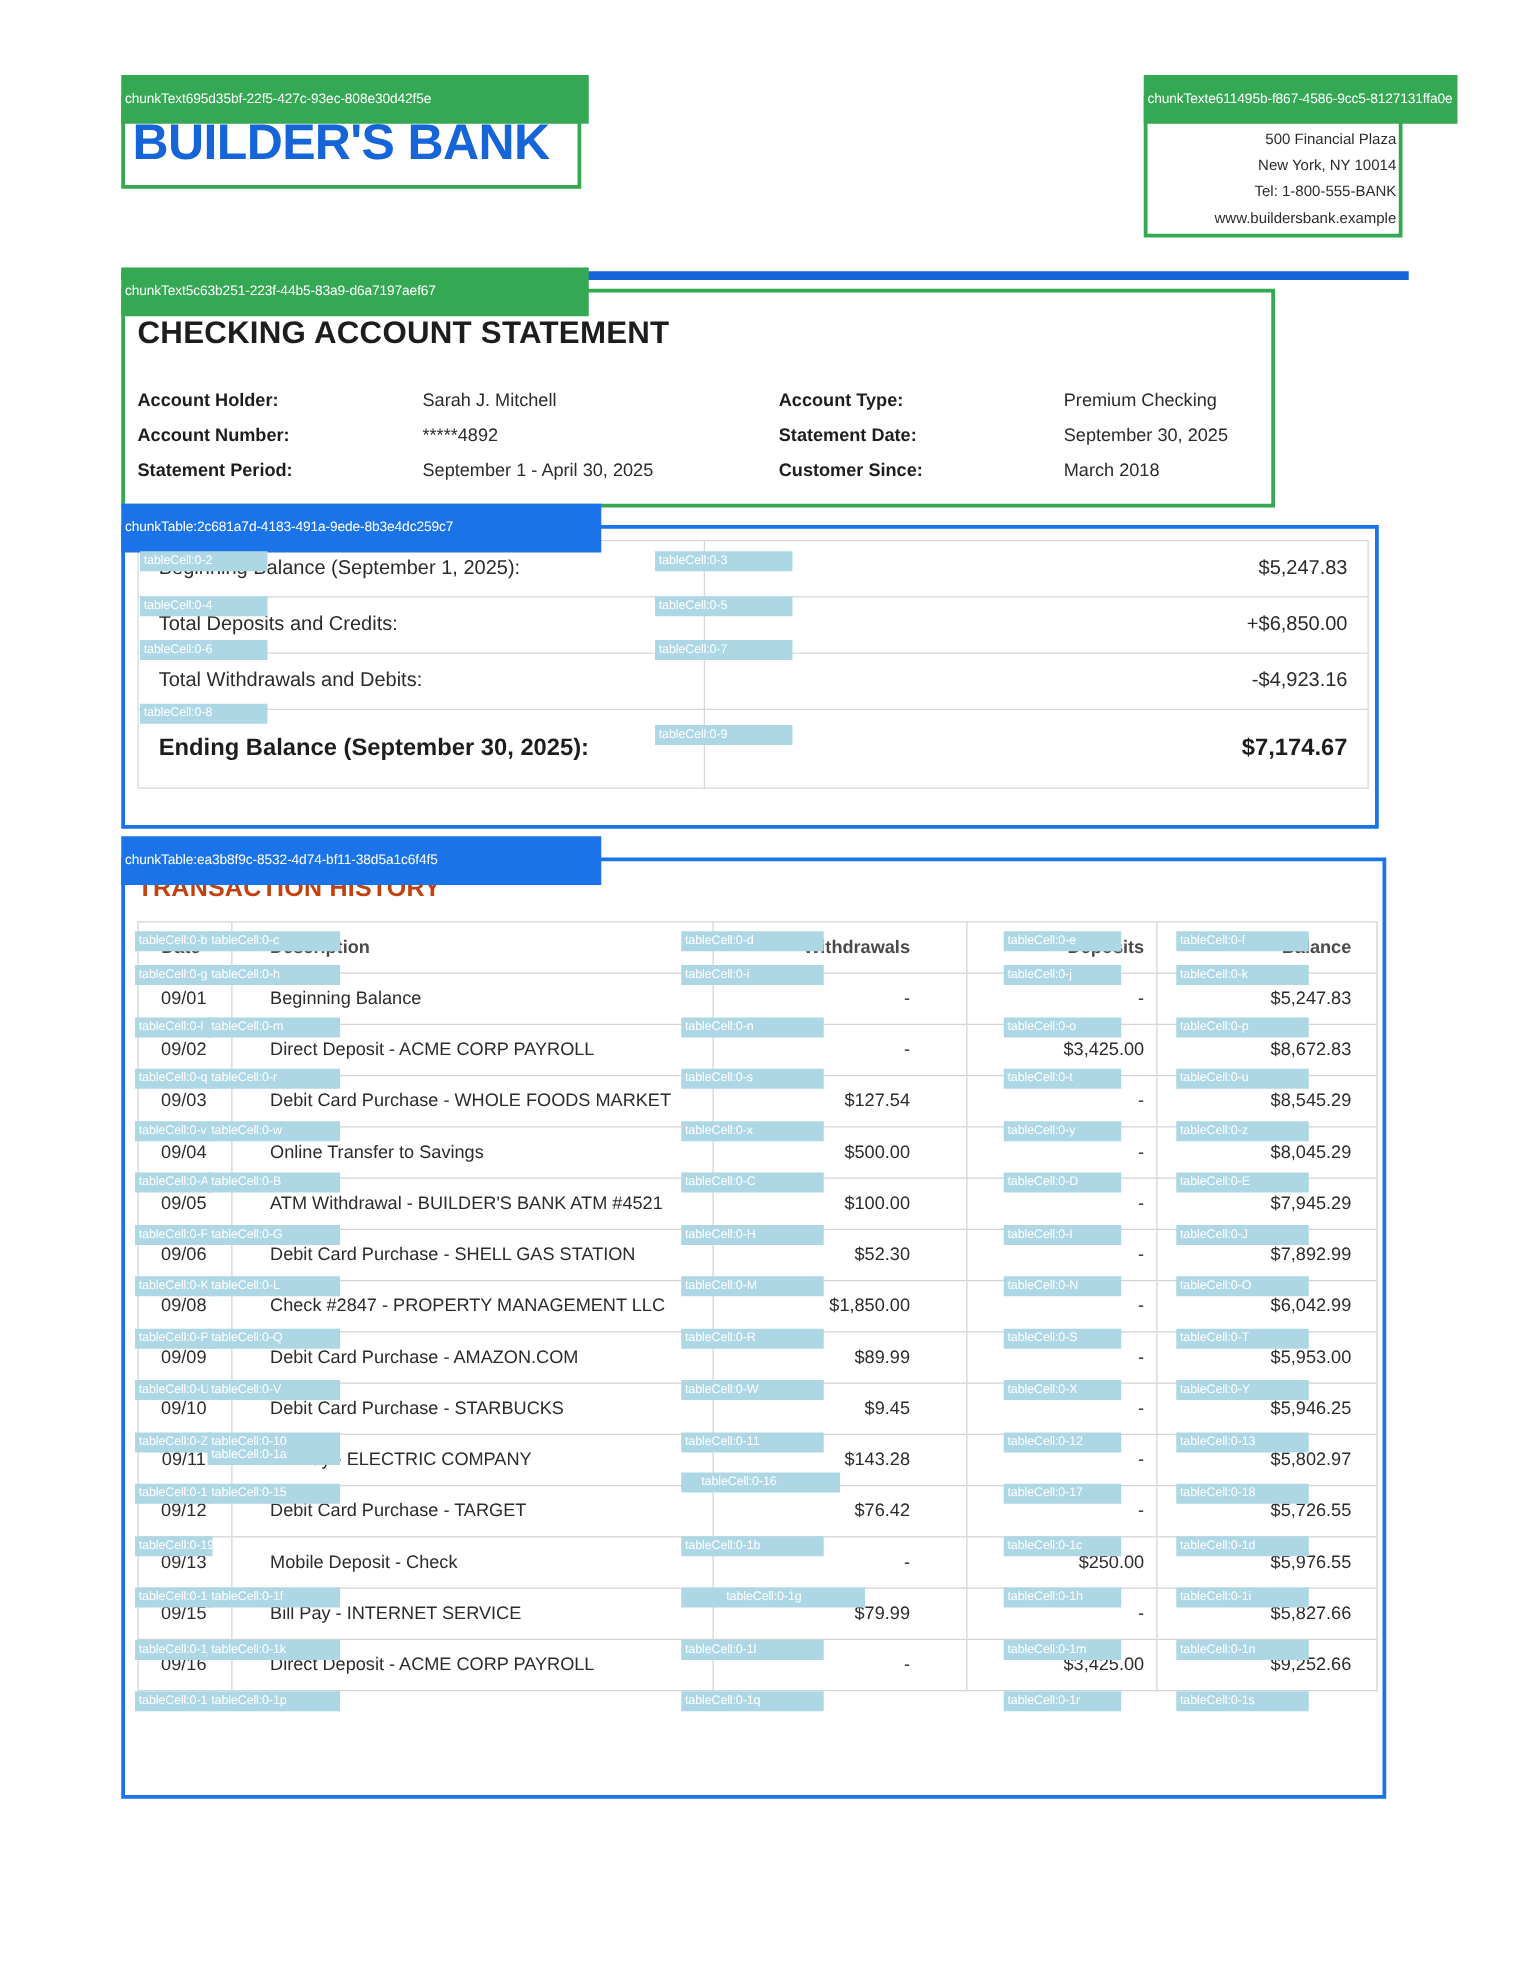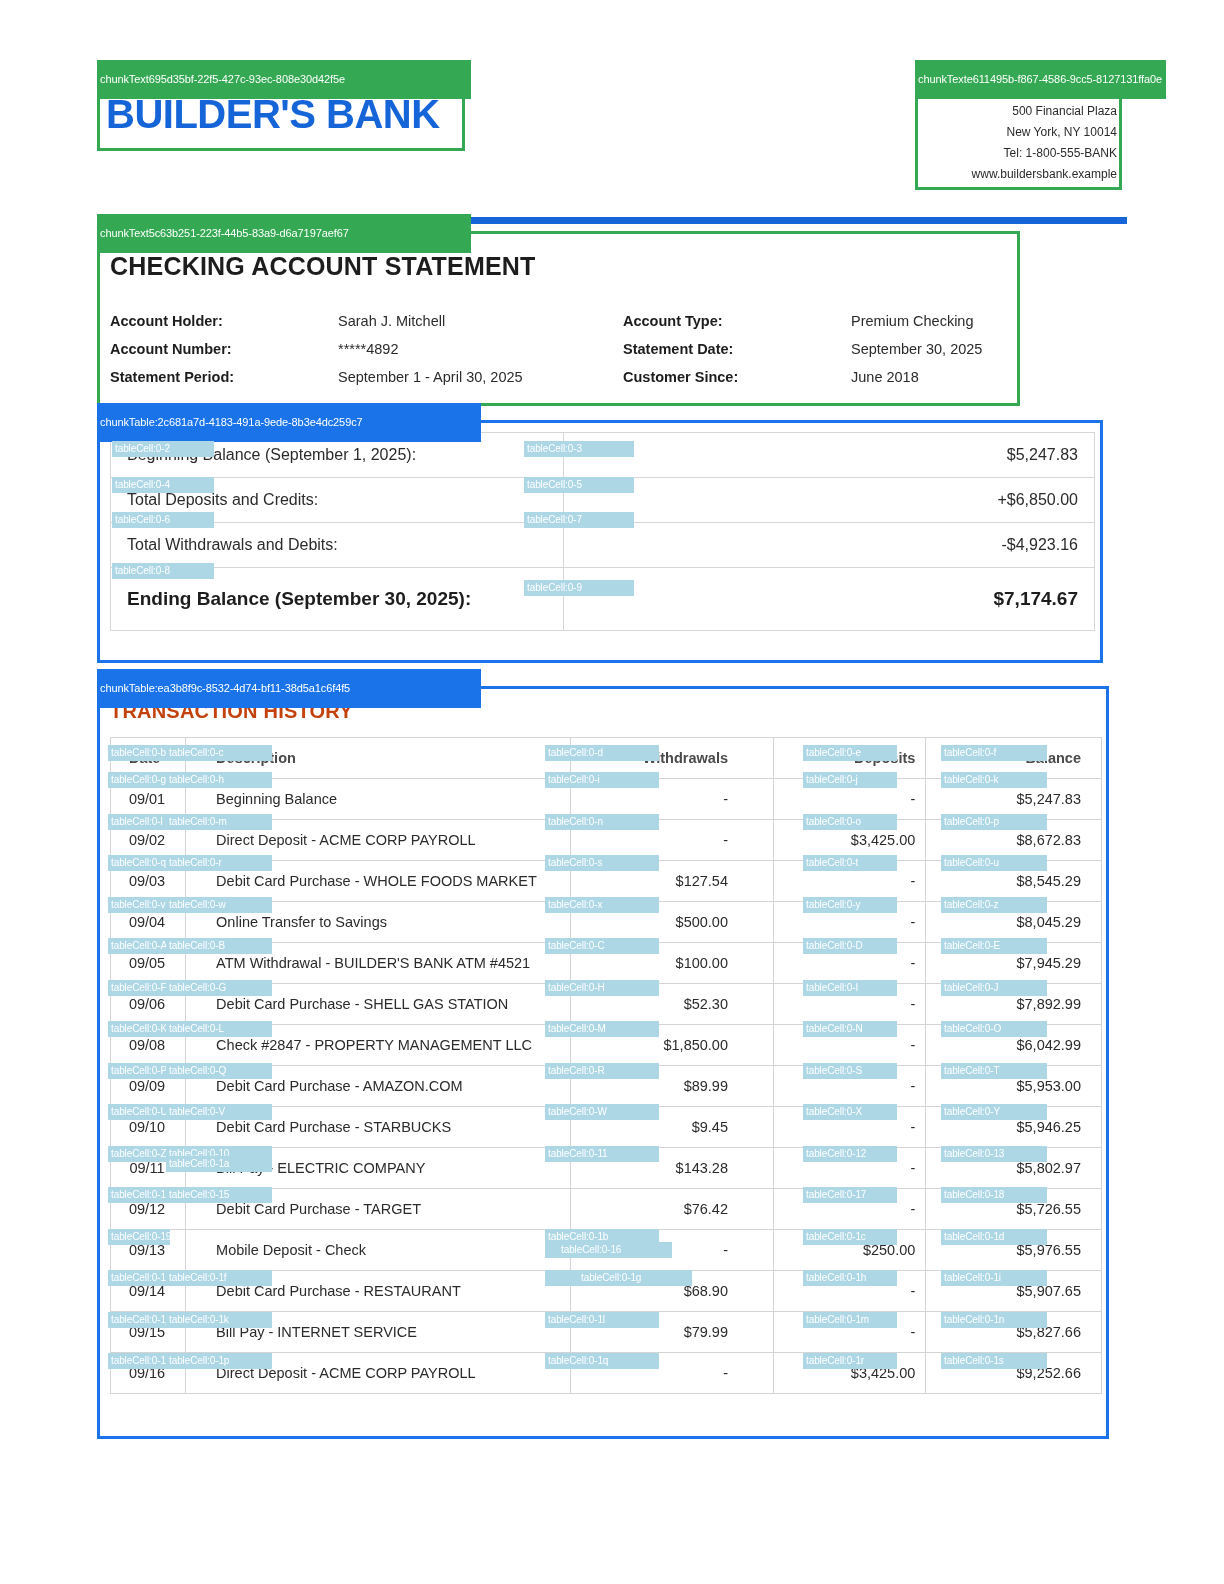--- a/index.html
+++ b/index.html
@@ -219,21 +219,21 @@
       <div class="info-value">Premium Checking</div>
 
       <div class="info-label">Account Number:</div>
       <div class="info-value">*****4892</div>
       <div class="info-label">Statement Date:</div>
       <div class="info-value">September 30, 2025</div>
 
       <div class="info-label">Statement Period:</div>
       <div class="info-value">September 1 - April 30, 2025</div>
       <div class="info-label">Customer Since:</div>
-      <div class="info-value">June 2018</div>
+      <div class="info-value">March 2018</div>
     </div>
   </div>
 
   <table class="summary">
     <tbody>
       <tr>
         <td class="lbl">Beginning Balance (September 1, 2025):</td>
         <td class="val">$5,247.83</td>
       </tr>
       <tr>
@@ -340,27 +340,20 @@
           <td class="c-wd wd">$76.42</td>
           <td class="c-dep dash">-</td>
           <td class="c-bal">$5,726.55</td>
         </tr>
         <tr>
           <td class="c-date">09/13</td>
           <td class="c-desc">Mobile Deposit - Check</td>
           <td class="c-wd dash">-</td>
           <td class="c-dep dep">$250.00</td>
           <td class="c-bal">$5,976.55</td>
-        </tr>
-        <tr>
-          <td class="c-date">09/14</td>
-          <td class="c-desc">Debit Card Purchase - RESTAURANT</td>
-          <td class="c-wd wd">$68.90</td>
-          <td class="c-dep dash">-</td>
-          <td class="c-bal">$5,907.65</td>
         </tr>
         <tr>
           <td class="c-date">09/15</td>
           <td class="c-desc">Bill Pay - INTERNET SERVICE</td>
           <td class="c-wd wd">$79.99</td>
           <td class="c-dep dash">-</td>
           <td class="c-bal">$5,827.66</td>
         </tr>
         <tr>
           <td class="c-date">09/16</td>
@@ -441,21 +434,21 @@
       <div class="cell-tag" style="left: 545px; top: 1104px; width: 108px;">tableCell:0-W</div>
       <div class="cell-tag" style="left: 803px; top: 1104px; width: 88px;">tableCell:0-X</div>
       <div class="cell-tag" style="left: 941px; top: 1104px; width: 100px;">tableCell:0-Y</div>
       <div class="cell-tag" style="left: 108px; top: 1146px; width: 56px;">tableCell:0-Z</div>
       <div class="cell-tag" style="left: 166px; top: 1146px; width: 100px;">tableCell:0-10</div>
       <div class="cell-tag" style="left: 545px; top: 1146px; width: 108px;">tableCell:0-11</div>
       <div class="cell-tag" style="left: 803px; top: 1146px; width: 88px;">tableCell:0-12</div>
       <div class="cell-tag" style="left: 941px; top: 1146px; width: 100px;">tableCell:0-13</div>
       <div class="cell-tag" style="left: 108px; top: 1187px; width: 56px;">tableCell:0-14</div>
       <div class="cell-tag" style="left: 166px; top: 1187px; width: 100px;">tableCell:0-15</div>
-      <div class="cell-tag" style="left: 545px; top: 1242px; width: 108px; padding-left: 16px;">tableCell:0-16</div>
+      <div class="cell-tag" style="left: 545px; top: 1178px; width: 108px; padding-left: 16px;">tableCell:0-16</div>
       <div class="cell-tag" style="left: 803px; top: 1187px; width: 88px;">tableCell:0-17</div>
       <div class="cell-tag" style="left: 941px; top: 1187px; width: 100px;">tableCell:0-18</div>
       <div class="cell-tag" style="left: 108px; top: 1229px; width: 56px;">tableCell:0-19</div>
       <div class="cell-tag" style="left: 166px; top: 1156px; width: 100px;">tableCell:0-1a</div>
       <div class="cell-tag" style="left: 545px; top: 1229px; width: 108px;">tableCell:0-1b</div>
       <div class="cell-tag" style="left: 803px; top: 1229px; width: 88px;">tableCell:0-1c</div>
       <div class="cell-tag" style="left: 941px; top: 1229px; width: 100px;">tableCell:0-1d</div>
       <div class="cell-tag" style="left: 108px; top: 1270px; width: 56px;">tableCell:0-1e</div>
       <div class="cell-tag" style="left: 166px; top: 1270px; width: 100px;">tableCell:0-1f</div>
       <div class="cell-tag" style="left: 545px; top: 1270px; width: 108px; padding-left: 36px;">tableCell:0-1g</div>

